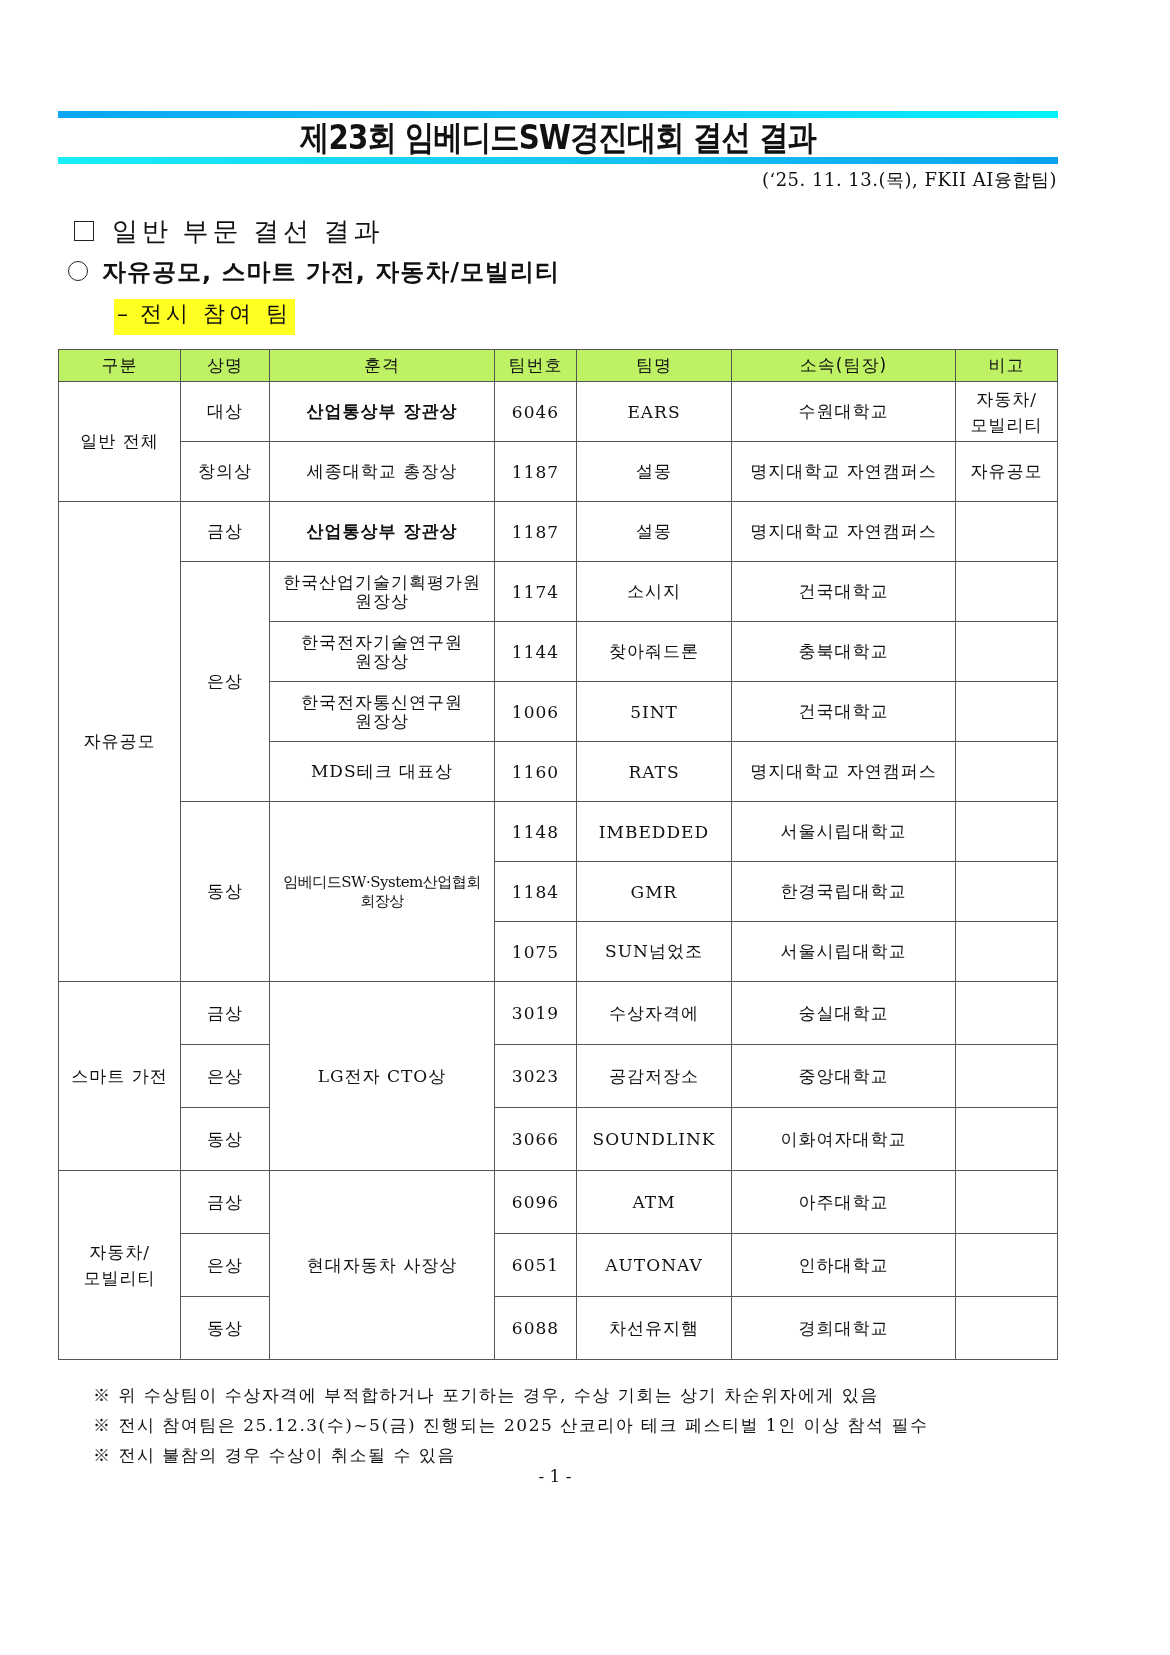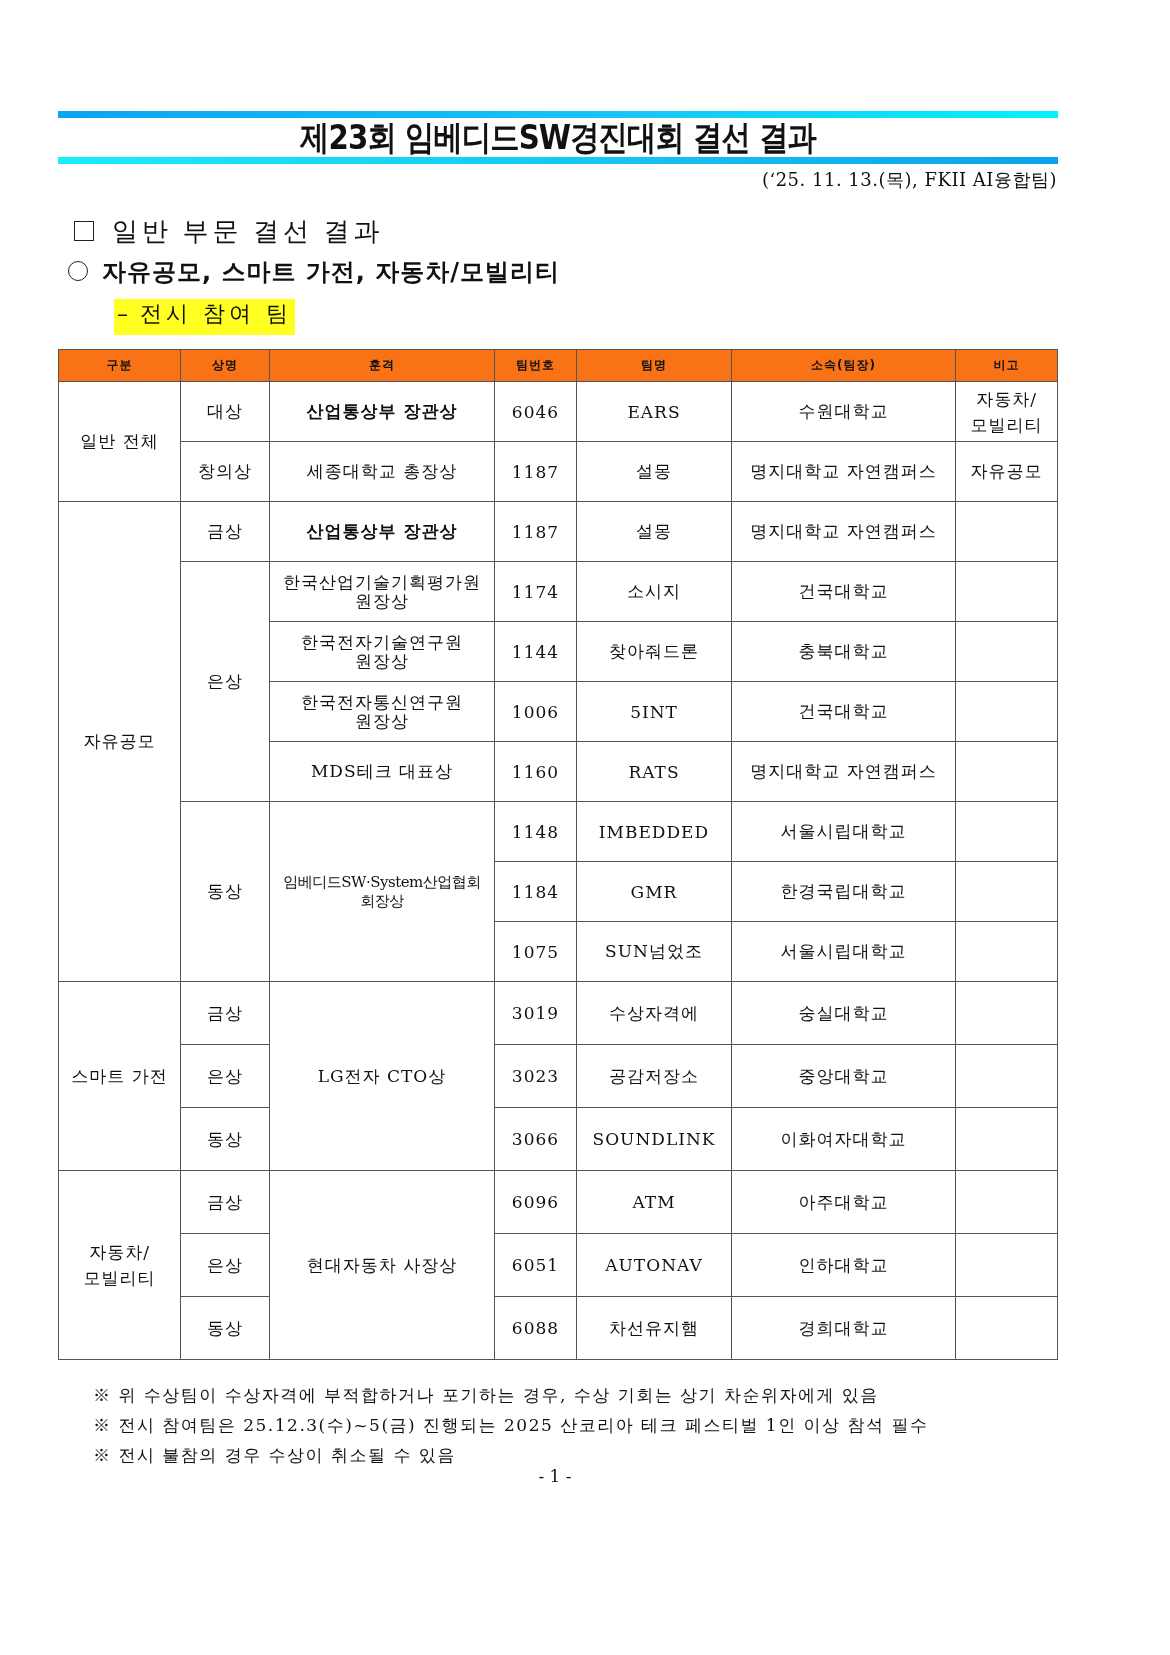--- a/index.html
+++ b/index.html
@@ -22,22 +22,22 @@
   .h2 .txt { letter-spacing: 1px; }
   .h3 { position: absolute; top: 299px; left: 90px; background: #ffff22; font-size: 22px;
         font-family: "DejaVu Sans", sans-serif; padding: 0 3px; height: 36px; line-height: 30px; margin-left: 24px; }
   .h3 .dash { margin-right: 12px; }
   .h3 .txt { letter-spacing: 4px; }
 
   table.results { position: absolute; top: 349px; left: 58px; border-collapse: collapse; table-layout: fixed;
                   width: 999px; font-size: 17px; }
   table.results td, table.results th { border: 1px solid #555; text-align: center; vertical-align: middle;
                   padding: 0 2px; overflow: hidden; }
-  table.results th { background: #f97316; height: 31px; font-family: "DejaVu Sans", sans-serif; font-size: 12px;
-                     font-weight: bold; letter-spacing: 1px; }
+  table.results th { background: #bef264; height: 31px; font-family: "DejaVu Sans", sans-serif; font-size: 17px;
+                     font-weight: normal; letter-spacing: 1px; }
   table.results td { height: 59px; letter-spacing: 1px; }
   td.bold { font-weight: bold; font-family: "DejaVu Sans", sans-serif; letter-spacing: 2px; }
   td.two-line { line-height: 19px; }
   td.tall { height: 62px !important; }
   .small-line { display: block; line-height: 26px; }
 
   .notes { position: absolute; top: 1380px; left: 62px; font-size: 17px; line-height: 30px; letter-spacing: 1.5px; margin-left: 31px; }
   .page-num { position: absolute; top: 1466px; left: 0; width: 1110px; text-align: center; font-size: 17px; }
 </style>
 </head>

